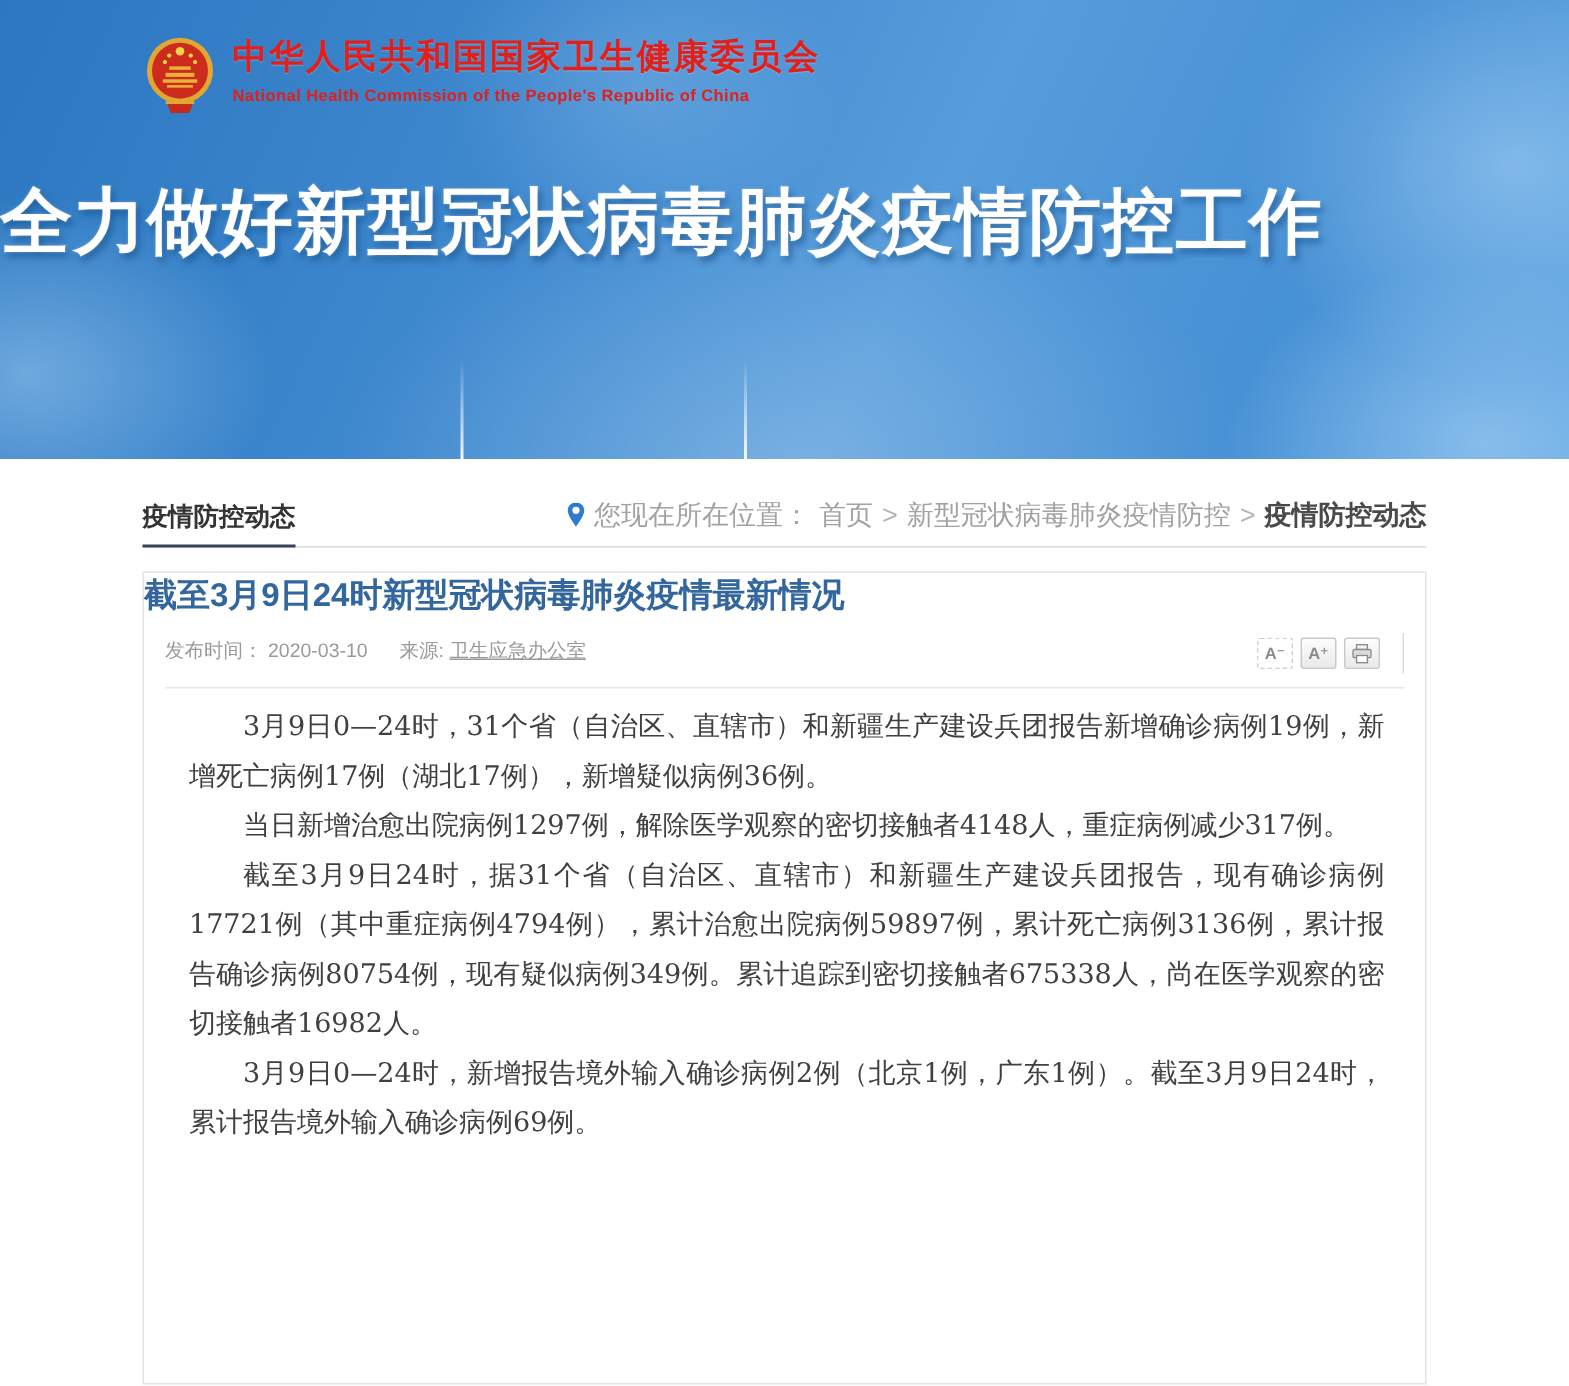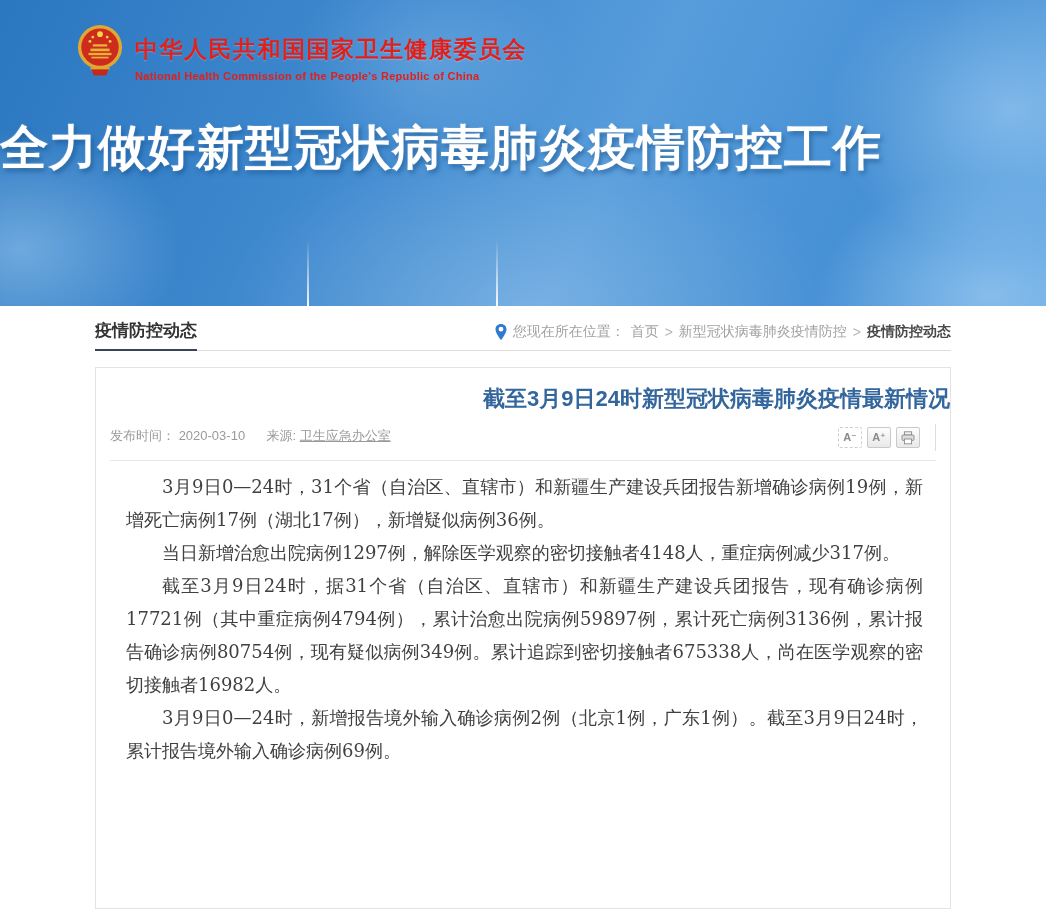--- a/index.html
+++ b/index.html
@@ -14,51 +14,51 @@
   .banner {
     height:306px; position:relative; overflow:hidden;
     background:
       radial-gradient(ellipse 230px 170px at 20px 250px, rgba(160,205,242,.55), rgba(160,205,242,0) 70%),
       radial-gradient(ellipse 190px 150px at 430px 60px,  rgba(140,190,235,.35), rgba(140,190,235,0) 70%),
       radial-gradient(ellipse 260px 210px at 1010px 110px, rgba(168,210,245,.55), rgba(168,210,245,0) 70%),
       radial-gradient(ellipse 250px 170px at 990px 295px, rgba(175,214,247,.55), rgba(175,214,247,0) 70%),
       radial-gradient(ellipse 430px 240px at 530px 310px, rgba(255,255,255,.20), rgba(255,255,255,0) 72%),
       linear-gradient(115deg,#2b77c0 0%,#3e88ce 32%,#579ddc 58%,#4690d4 80%,#5aa2e0 100%);
   }
-  .logo-row { position:absolute; top:22px; left:77px; display:flex; align-items:flex-end; gap:12px; cursor:pointer; }
+  .logo-row { position:absolute; top:22px; left:97px; display:flex; align-items:flex-start; gap:12px; cursor:pointer; }
   .org-names { display:flex; flex-direction:column; }
   .org-cn { color:#e1201c; font-size:23px; font-weight:bold; letter-spacing:1.5px;
             text-shadow:0 1px 1px rgba(255,255,255,.25); }
   .org-en { color:#e1201c; font-size:11px; font-weight:bold; margin-top:5px; letter-spacing:.3px; }
   .slogan {
     position:absolute; top:116px; left:0; width:100%; text-align:left;
     color:#fff; font-size:48px; font-weight:bold; letter-spacing:1px;
     text-shadow:2px 3px 5px rgba(22,80,138,.65), 0 0 2px rgba(255,255,255,.4);
     white-space:nowrap;
   }
   .v-line { position:absolute; bottom:0; width:2px; height:66px;
     background:linear-gradient(to top, rgba(255,255,255,.95), rgba(255,255,255,0)); }
   .v-line.l1 { left:307px; }
   .v-line.l2 { left:496px; }
 
   
   .content { width:856px; margin:0 auto; }
 
   .crumb-row { display:flex; justify-content:space-between; align-items:flex-end;
-               padding-top:13px; border-bottom:1px solid #dcdcdc; }
+               padding-top:25px; border-bottom:1px solid #dcdcdc; }
   .section-tab { font-size:17px; font-weight:bold; color:#333;
                  padding-bottom:7px; border-bottom:2px solid #37435a; margin-bottom:-1px; cursor:pointer; }
-  .crumbs { display:flex; align-items:center; gap:6px; font-size:14px; color:#a2a2a2; padding-bottom:9px; }
+  .crumbs { display:flex; align-items:center; gap:6px; font-size:18px; color:#a2a2a2; padding-bottom:9px; }
   .crumbs .sep { color:#b5b5b5; }
   .crumb-link { color:#a2a2a2; cursor:pointer; }
   .crumb-current { color:#4a4a4a; font-weight:bold; }
 
   
   .article-box { margin-top:16px; border:1px solid #e3e3e3; min-height:542px; padding-bottom:20px; }
-  .article-title { text-align:right; color:#33669c; font-size:22px; font-weight:bold; margin-top:16px; }
+  .article-title { text-align:left; color:#33669c; font-size:22px; font-weight:bold; }
   .meta-row { position:relative; text-align:left; margin:13px 14px 0 14px;
               padding-bottom:15px; border-bottom:1px solid #e8e8e8;
               font-size:13px; color:#9a9a9a; }
   .meta-row .gap { display:inline-block; width:14px; }
   .source-link { text-decoration:underline; color:#9a9a9a; cursor:pointer; }
   .toolbar { position:absolute; right:0; top:-3px; display:flex; align-items:center; gap:5px; }
   .tb-btn { width:24px; height:21px; display:flex; align-items:center; justify-content:center;
             font-size:11px; font-weight:bold; color:#8a8a8a;
             border:1px solid #c9c9c9; background:linear-gradient(#fdfdfd,#e9e9e9);
             border-radius:2px; cursor:pointer; }

